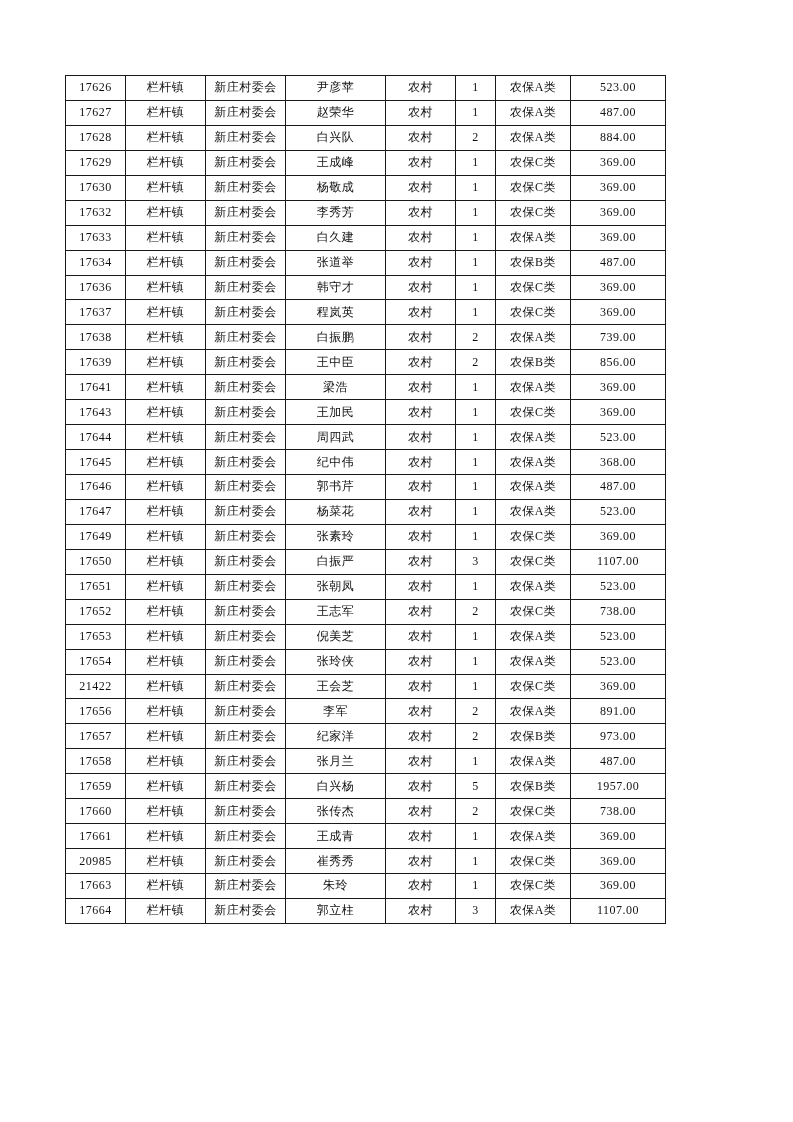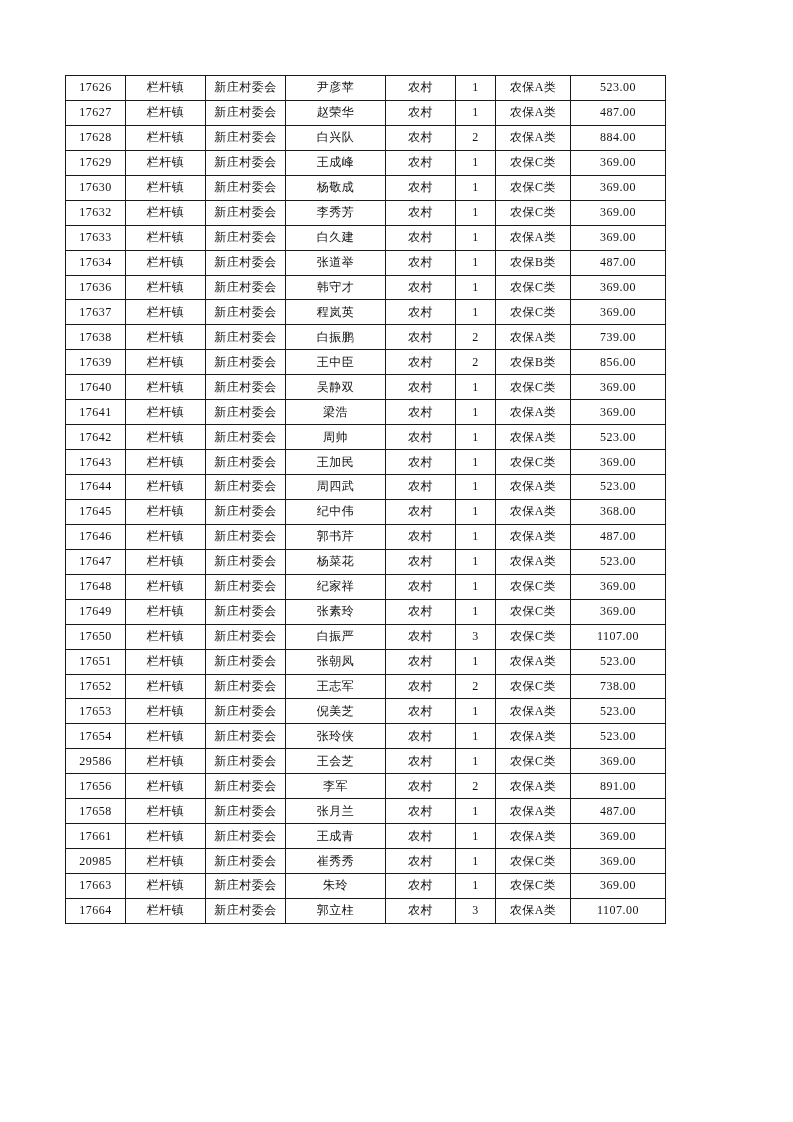--- a/index.html
+++ b/index.html
@@ -177,50 +177,30 @@
           <td>17639</td>
           <td>栏杆镇</td>
           <td>新庄村委会</td>
           <td>王中臣</td>
           <td>农村</td>
           <td>2</td>
           <td>农保B类</td>
           <td>856.00</td>
         </tr>
         <tr>
-          <td>17640</td>
-          <td>栏杆镇</td>
-          <td>新庄村委会</td>
-          <td>吴静双</td>
-          <td>农村</td>
-          <td>1</td>
-          <td>农保C类</td>
-          <td>369.00</td>
-        </tr>
-        <tr>
           <td>17641</td>
           <td>栏杆镇</td>
           <td>新庄村委会</td>
           <td>梁浩</td>
           <td>农村</td>
           <td>1</td>
           <td>农保A类</td>
           <td>369.00</td>
         </tr>
         <tr>
-          <td>17642</td>
-          <td>栏杆镇</td>
-          <td>新庄村委会</td>
-          <td>周帅</td>
-          <td>农村</td>
-          <td>1</td>
-          <td>农保A类</td>
-          <td>523.00</td>
-        </tr>
-        <tr>
           <td>17643</td>
           <td>栏杆镇</td>
           <td>新庄村委会</td>
           <td>王加民</td>
           <td>农村</td>
           <td>1</td>
           <td>农保C类</td>
           <td>369.00</td>
         </tr>
         <tr>
@@ -257,30 +237,20 @@
           <td>17647</td>
           <td>栏杆镇</td>
           <td>新庄村委会</td>
           <td>杨菜花</td>
           <td>农村</td>
           <td>1</td>
           <td>农保A类</td>
           <td>523.00</td>
         </tr>
         <tr>
-          <td>17648</td>
-          <td>栏杆镇</td>
-          <td>新庄村委会</td>
-          <td>纪家祥</td>
-          <td>农村</td>
-          <td>1</td>
-          <td>农保C类</td>
-          <td>369.00</td>
-        </tr>
-        <tr>
           <td>17649</td>
           <td>栏杆镇</td>
           <td>新庄村委会</td>
           <td>张素玲</td>
           <td>农村</td>
           <td>1</td>
           <td>农保C类</td>
           <td>369.00</td>
         </tr>
         <tr>
@@ -327,48 +297,78 @@
           <td>17654</td>
           <td>栏杆镇</td>
           <td>新庄村委会</td>
           <td>张玲侠</td>
           <td>农村</td>
           <td>1</td>
           <td>农保A类</td>
           <td>523.00</td>
         </tr>
         <tr>
-          <td>29586</td>
+          <td>21422</td>
           <td>栏杆镇</td>
           <td>新庄村委会</td>
           <td>王会芝</td>
           <td>农村</td>
           <td>1</td>
           <td>农保C类</td>
           <td>369.00</td>
         </tr>
         <tr>
           <td>17656</td>
           <td>栏杆镇</td>
           <td>新庄村委会</td>
           <td>李军</td>
           <td>农村</td>
           <td>2</td>
           <td>农保A类</td>
           <td>891.00</td>
         </tr>
         <tr>
+          <td>17657</td>
+          <td>栏杆镇</td>
+          <td>新庄村委会</td>
+          <td>纪家洋</td>
+          <td>农村</td>
+          <td>2</td>
+          <td>农保B类</td>
+          <td>973.00</td>
+        </tr>
+        <tr>
           <td>17658</td>
           <td>栏杆镇</td>
           <td>新庄村委会</td>
           <td>张月兰</td>
           <td>农村</td>
           <td>1</td>
           <td>农保A类</td>
           <td>487.00</td>
+        </tr>
+        <tr>
+          <td>17659</td>
+          <td>栏杆镇</td>
+          <td>新庄村委会</td>
+          <td>白兴杨</td>
+          <td>农村</td>
+          <td>5</td>
+          <td>农保B类</td>
+          <td>1957.00</td>
+        </tr>
+        <tr>
+          <td>17660</td>
+          <td>栏杆镇</td>
+          <td>新庄村委会</td>
+          <td>张传杰</td>
+          <td>农村</td>
+          <td>2</td>
+          <td>农保C类</td>
+          <td>738.00</td>
         </tr>
         <tr>
           <td>17661</td>
           <td>栏杆镇</td>
           <td>新庄村委会</td>
           <td>王成青</td>
           <td>农村</td>
           <td>1</td>
           <td>农保A类</td>
           <td>369.00</td>

